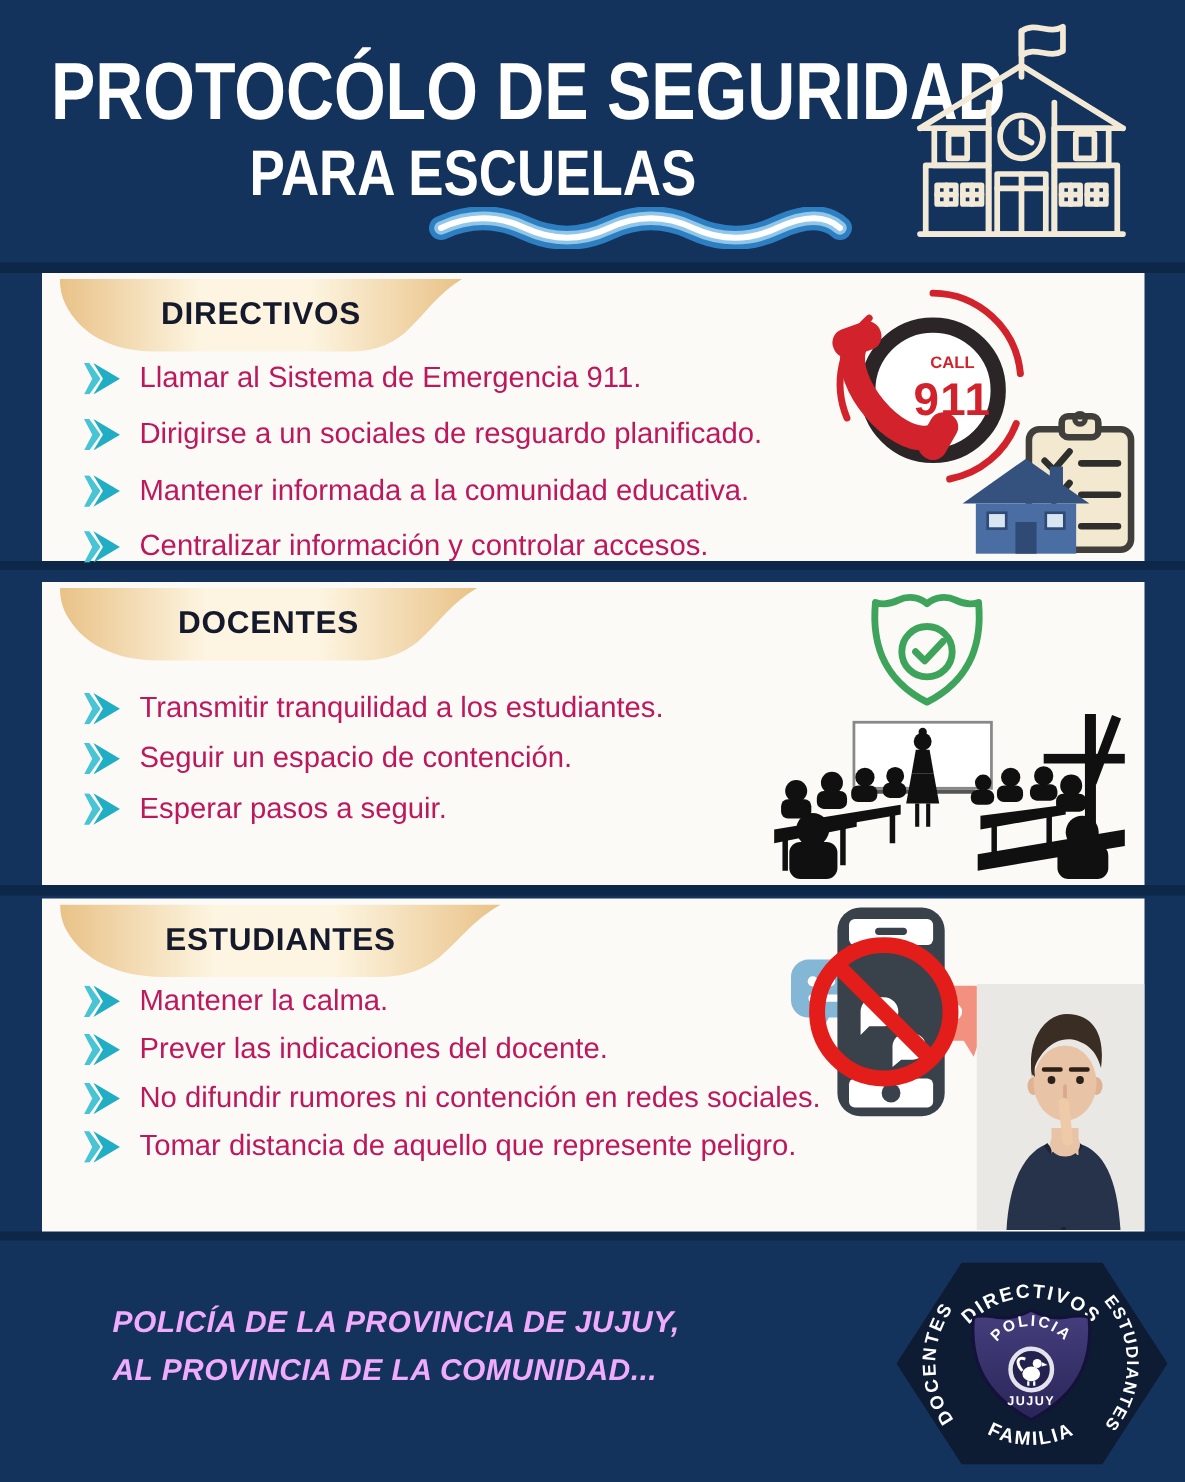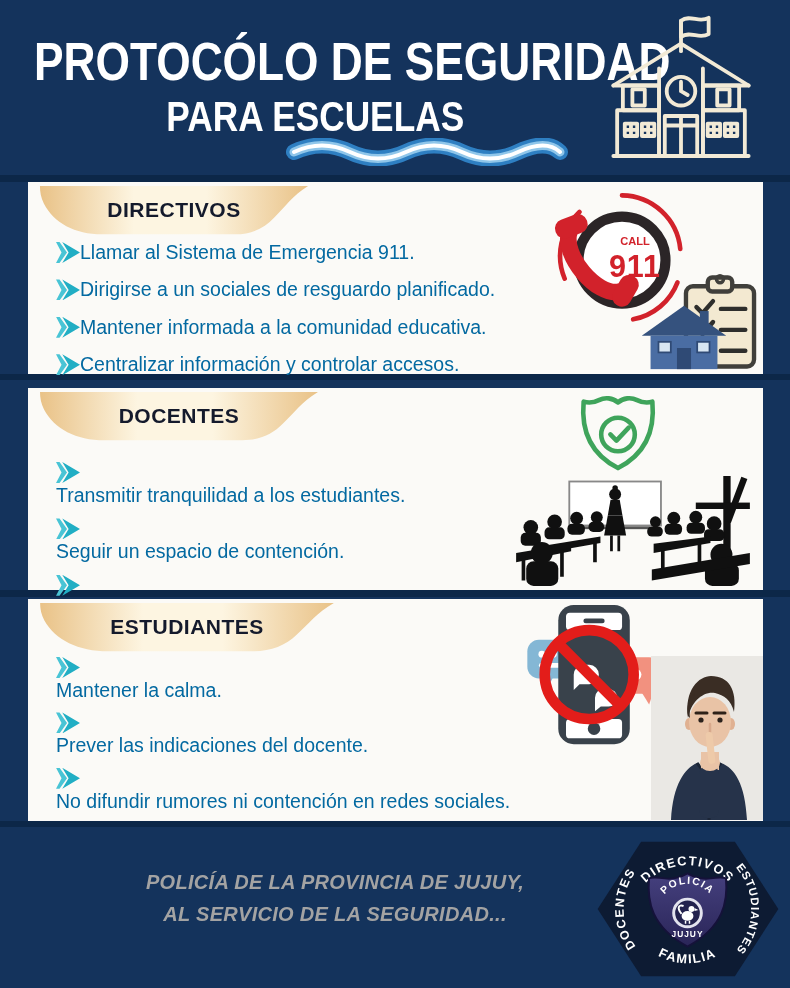--- a/index.html
+++ b/index.html
@@ -17,34 +17,34 @@
   .band{position:absolute;left:0;width:790px;background:#0c2748;}
   #b1{top:175px;height:7px;} #b2{top:374px;height:6px;}
   #b3{top:590px;height:7px;} #b4{top:821px;height:6px;}
   .card{position:absolute;left:28px;width:735px;background:#fbfaf7;}
   #card1{top:182px;height:192px;} #card2{top:388px;height:202px;} #card3{top:599px;height:222px;}
   .ribbon{position:absolute;top:4px;left:10px;height:56px;}
   .ribbon svg{position:absolute;inset:0;width:100%;height:100%;}
   .ribbon .rlabel{position:absolute;inset:0;display:flex;align-items:center;justify-content:center;
       padding-bottom:9px;font-size:21px;font-weight:bold;color:#141a2c;letter-spacing:.5px;}
   .bullets{position:absolute;margin:0;padding:0;list-style:none;left:28px;}
-  .bullets li{display:flex;align-items:flex-start;color:#0369a1;
+  .bullets li{display:flex;align-items:flex-start;gap:13px;color:#be185d;
       font-size:19.5px;line-height:1.25;}
   .arrow{flex:none;position:relative;width:24px;height:21px;margin-top:2px;}
   .arrow::before,.arrow::after{content:"";position:absolute;top:0;bottom:0;}
   .arrow::before{left:0;width:46%;background:#49c4d5;
       clip-path:polygon(0 0,32% 0,100% 50%,32% 100%,0 100%,50% 50%);}
   .arrow::after{left:26%;width:74%;background:#21aec4;
       clip-path:polygon(0 0,100% 50%,0 100%,36% 50%);}
   #card1 .bullets{top:58px;width:525px;} #card1 li{margin-bottom:13px;}
-  #card2 .bullets{top:72px;width:500px;} #card2 li{margin-bottom:9px;flex-direction:column;}
-  #card3 .bullets{top:56px;width:505px;} #card3 li{margin-bottom:8px;flex-direction:column;}
+  #card2 .bullets{top:72px;width:500px;} #card2 li{margin-bottom:9px;}
+  #card3 .bullets{top:56px;width:505px;} #card3 li{margin-bottom:8px;}
   .icon-abs{position:absolute;}
   
-  .tagline{position:absolute;left:75px;top:866px;width:520px;text-align:center;color:#a3a3a3;
+  .tagline{position:absolute;left:75px;top:866px;width:520px;text-align:left;color:#f0abfc;
       font-style:italic;font-weight:bold;font-size:20px;line-height:1.6;letter-spacing:.3px;}
   .badge{position:absolute;left:590px;top:830px;}
 </style>
 </head>
 <body>
 
 <div class="poster">
 
   <div class="t1">PROTOCÓLO DE SEGURIDAD</div>
   <div class="t2wrap">
@@ -249,20 +249,24 @@
           <span>Mantener la calma.</span>
         </li>
       <li>
           <span class="arrow"></span>
           <span>Prever las indicaciones del docente.</span>
         </li>
       <li>
           <span class="arrow"></span>
           <span>No difundir rumores ni contención en redes sociales.</span>
         </li>
+      <li>
+          <span class="arrow"></span>
+          <span>Tomar distancia de aquello que represente peligro.</span>
+        </li>
     </ul>
     <svg class="icon-abs" style="left:498px;top:4px;" width="138" height="145" viewBox="0 0 140 150">
       <g>
         <rect x="0" y="38" width="56" height="40" rx="12" fill="#84b7d5"></rect>
         <polygon points="12,76 20,90 27,76" fill="#84b7d5"></polygon>
         <circle cx="15" cy="53" r="3.5" fill="#fff"></circle>
           <circle cx="27" cy="53" r="3.5" fill="#fff"></circle>
         <rect x="12" y="62" width="30" height="5" rx="2.5" fill="#fff"></rect>
       </g>
       <g>
@@ -298,21 +302,21 @@
         <circle cx="69" cy="64" r="2.6" fill="#2a211c"></circle>
       <path d="M59 68 v8" stroke="#d8a98c" stroke-width="2.5" stroke-linecap="round"></path>
       <rect x="48" y="110" width="20" height="52" rx="8" fill="#26334a"></rect>
       <ellipse cx="59" cy="107" rx="10" ry="8" fill="#e9c3a6"></ellipse>
       <rect x="56" y="76" width="7" height="32" rx="3.5" fill="#eecaa9" transform="rotate(-6 59 92)"></rect>
     </svg>
   </div>
 
   <div class="tagline">
     <div>POLICÍA DE LA PROVINCIA DE JUJUY,</div>
-    <div>AL SERVICIO DE LA SEGURIDAD...</div>
+    <div>AL PROVINCIA DE LA COMUNIDAD...</div>
   </div>
 
   <svg class="badge" width="196" height="158" viewBox="0 0 195 160">
     <defs>
       <path id="arcTop" d="M44 70 A58 58 0 0 1 150 70"></path>
       <path id="arcBottom" d="M38 92 A62 62 0 0 0 156 92"></path>
       <path id="arcRight" d="M146 38 A64 64 0 0 1 146 122"></path>
       <path id="arcLeft" d="M48 122 A64 64 0 0 1 48 38"></path>
       <path id="arcPolicia" d="M72 68 A30 30 0 0 1 122 68"></path>
       <linearGradient id="shieldg" x1="0" y1="0" x2="0" y2="1">

